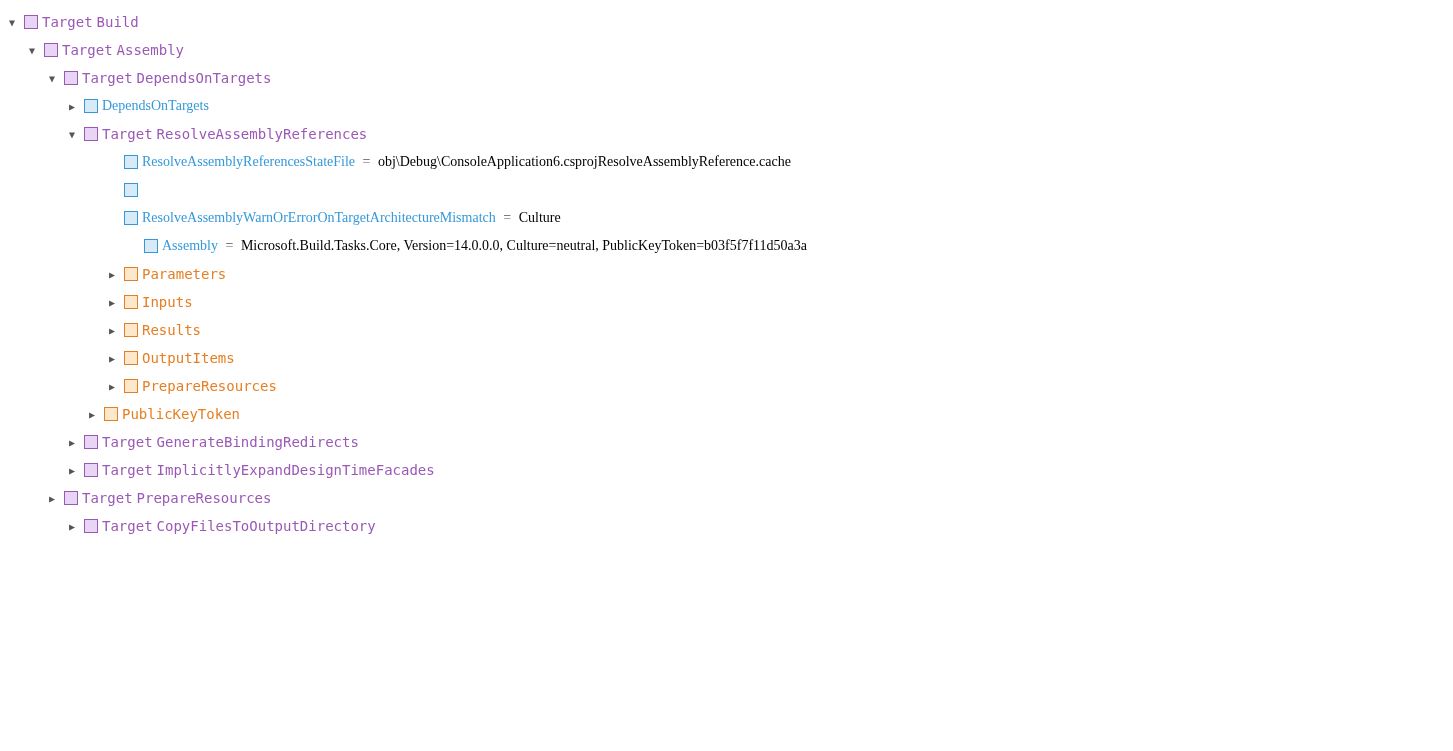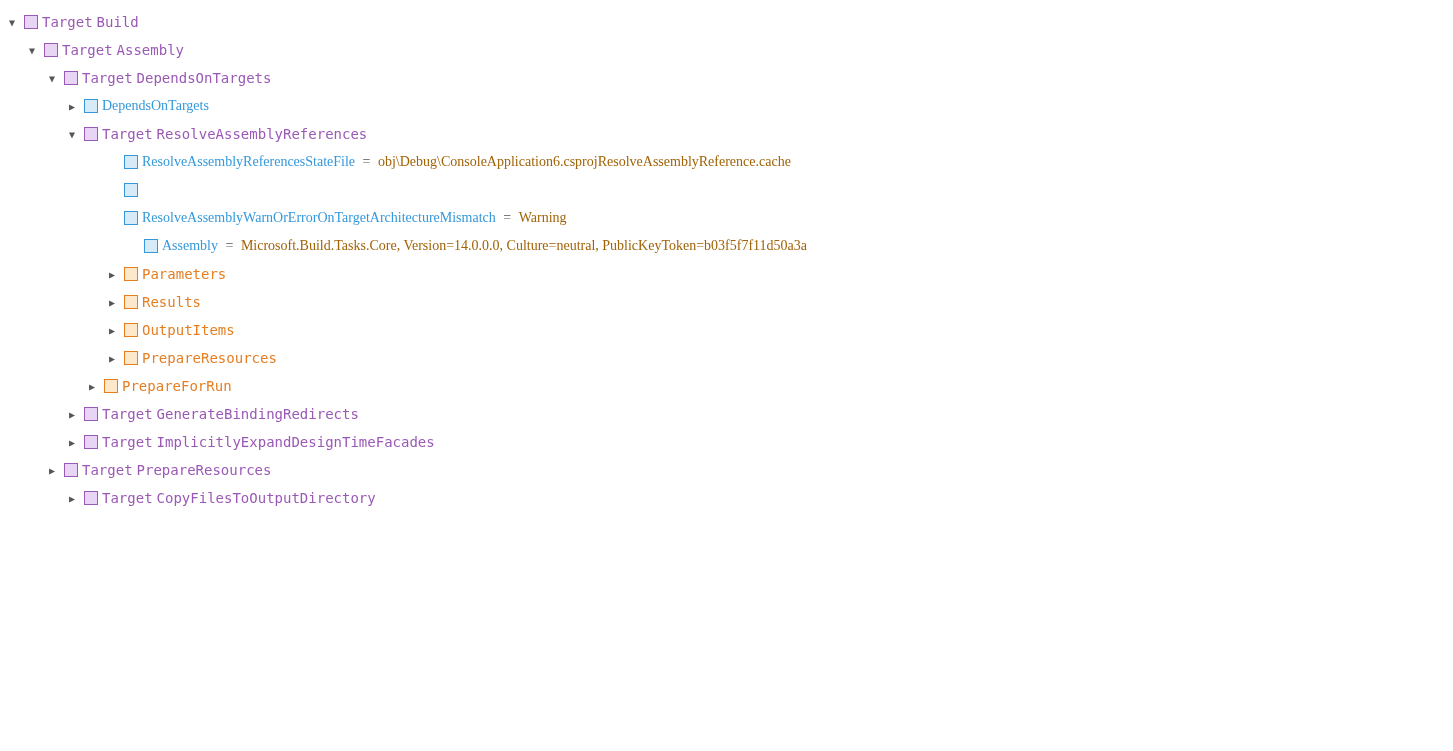--- a/index.html
+++ b/index.html
@@ -53,21 +53,21 @@
     .icon-purple { border-color: #9b59b6; background: #e8d5f5; }
     .icon-blue   { border-color: #3498db; background: #d6eaf8; }
     .icon-blue-filled { border-color: #3498db; background: #3498db; }
     .icon-orange { border-color: #e67e22; background: #fde8cc; }
 
     .label-purple { color: #9b59b6; font-weight: normal; }
     .label-blue   { color: #3498db; font-family: Liberation Serif, serif; }
     .label-orange { color: #e67e22; }
 
     .keyword { color: #9b59b6; margin-right: 4px; }
-    .value-text { color: #a16207; }
+    .value-text { color: #000000; }
     .timing { color: #aaa; margin-left: 4px; font-style: italic; }
     .equals { color: #555; margin: 0 4px; }
   </style>
 </head>
 <body>
 
 <div class="tree">
     <div class="tree-item">
       <span class="toggle expanded"></span>
       <span class="icon-box icon-purple"></span>
@@ -122,21 +122,21 @@
       <span class="icon-box icon-blue"></span>
     </div>
     <div class="tree-item">
       <span class="indent"></span>
       <span class="indent"></span>
       <span class="indent"></span>
       <span class="indent"></span>
       <span class="indent"></span>
       <span class="toggle empty"></span>
       <span class="icon-box icon-blue"></span>
-      <span class="label-blue"><span>ResolveAssemblyWarnOrErrorOnTargetArchitectureMismatch</span><span class="equals"> = </span><span class="value-text">Warning</span></span>
+      <span class="label-blue"><span>ResolveAssemblyWarnOrErrorOnTargetArchitectureMismatch</span><span class="equals"> = </span><span class="value-text">Culture</span></span>
     </div>
     <div class="tree-item">
       <span class="indent"></span>
       <span class="indent"></span>
       <span class="indent"></span>
       <span class="indent"></span>
       <span class="indent"></span>
       <span class="indent"></span>
       <span class="toggle empty"></span>
       <span class="icon-box icon-blue"></span>
@@ -153,20 +153,30 @@
       <span class="label-orange"><span>Parameters</span></span>
     </div>
     <div class="tree-item">
       <span class="indent"></span>
       <span class="indent"></span>
       <span class="indent"></span>
       <span class="indent"></span>
       <span class="indent"></span>
       <span class="toggle collapsed"></span>
       <span class="icon-box icon-orange"></span>
+      <span class="label-orange"><span>Inputs</span></span>
+    </div>
+    <div class="tree-item">
+      <span class="indent"></span>
+      <span class="indent"></span>
+      <span class="indent"></span>
+      <span class="indent"></span>
+      <span class="indent"></span>
+      <span class="toggle collapsed"></span>
+      <span class="icon-box icon-orange"></span>
       <span class="label-orange"><span>Results</span></span>
     </div>
     <div class="tree-item">
       <span class="indent"></span>
       <span class="indent"></span>
       <span class="indent"></span>
       <span class="indent"></span>
       <span class="indent"></span>
       <span class="toggle collapsed"></span>
       <span class="icon-box icon-orange"></span>
@@ -182,21 +192,21 @@
       <span class="icon-box icon-orange"></span>
       <span class="label-orange"><span>PrepareResources</span></span>
     </div>
     <div class="tree-item">
       <span class="indent"></span>
       <span class="indent"></span>
       <span class="indent"></span>
       <span class="indent"></span>
       <span class="toggle collapsed"></span>
       <span class="icon-box icon-orange"></span>
-      <span class="label-orange"><span>PrepareForRun</span></span>
+      <span class="label-orange"><span>PublicKeyToken</span></span>
     </div>
     <div class="tree-item">
       <span class="indent"></span>
       <span class="indent"></span>
       <span class="indent"></span>
       <span class="toggle collapsed"></span>
       <span class="icon-box icon-purple"></span>
       <span class="label-purple"><span class="keyword">Target</span><span>GenerateBindingRedirects</span></span>
     </div>
     <div class="tree-item">

